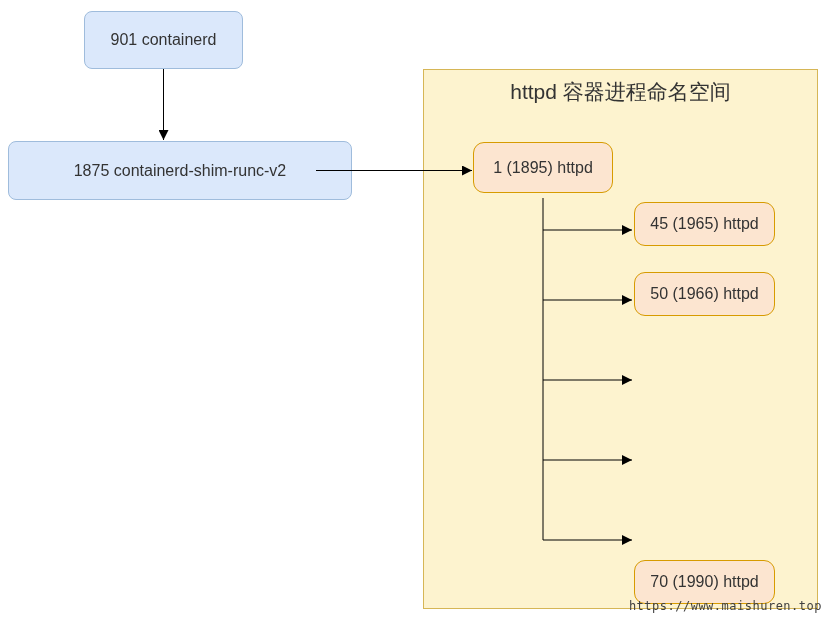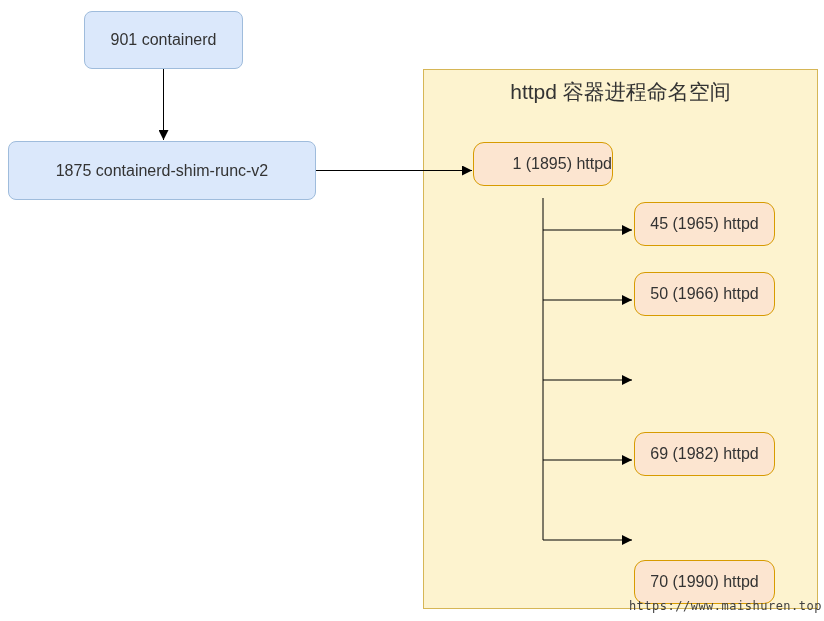--- a/index.html
+++ b/index.html
@@ -24,21 +24,21 @@
     font-size: 16px;
     color: var(--text-color, #333333);
     white-space: nowrap;
   }
   .host-box {
     background: var(--host-box-fill, #dbe8fb);
     border: 1px solid var(--host-box-border, #9fbcdc);
     border-radius: 8px;
   }
   #box-containerd { left: 84px;  top: 11px;  width: 159px; height: 58px; }
-  #box-shim       { left: 8px;   top: 141px; width: 308px; height: 59px; }
+  #box-shim       { left: 8px;   top: 141px; width: 344px; height: 59px; }
   #namespace-box {
     position: absolute;
     left: 423px; top: 69px;
     width: 395px; height: 540px;
     box-sizing: border-box;
     background: var(--namespace-fill, #fdf3cf);
     border: 1px solid var(--namespace-border, #d6b656);
   }
   #namespace-title {
     position: absolute;
@@ -46,21 +46,21 @@
     width: 395px;
     text-align: center;
     font-size: 21px;
     color: var(--text-color, #333333);
   }
   .container-box {
     background: var(--container-box-fill, #fce5d0);
     border: 1px solid var(--container-box-border, #d79b00);
     border-radius: 11px;
   }
-  #box-httpd-root { left: 473px; top: 142px; width: 140px; height: 44px; justify-content: flex-end; }
+  #box-httpd-root { left: 473px; top: 142px; width: 140px; height: 51px; }
   .child-box      { left: 634px; width: 141px; height: 44px; }
   #child-0 { top: 202px; }
   #child-1 { top: 272px; }
   #child-2 { top: 352px; }
   #child-3 { top: 432px; }
   #child-4 { top: 512px; margin-top: 48px; }
   #arrow-layer {
     position: absolute;
     left: 0; top: 0;
     width: 824px; height: 621px;
@@ -99,23 +99,20 @@
 
   <div class="box container-box child-box" id="child-0">
     <span>45 (1965) httpd</span>
   </div>
 
   <div class="box container-box child-box" id="child-1">
     <span>50 (1966) httpd</span>
   </div>
 
 
-  <div class="box container-box child-box" id="child-3">
-    <span>69 (1982) httpd</span>
-  </div>
 
   <div class="box container-box child-box" id="child-4">
     <span>70 (1990) httpd</span>
   </div>
 
   <svg id="arrow-layer" viewBox="0 0 824 621" xmlns="http://www.w3.org/2000/svg">
     <defs>
       <marker id="arrowhead" viewBox="0 0 10 10" refX="10" refY="5" markerWidth="10" markerHeight="10" orient="auto">
         <path d="M 0 0 L 10 5 L 0 10 z" fill="#000000"></path>
       </marker>

